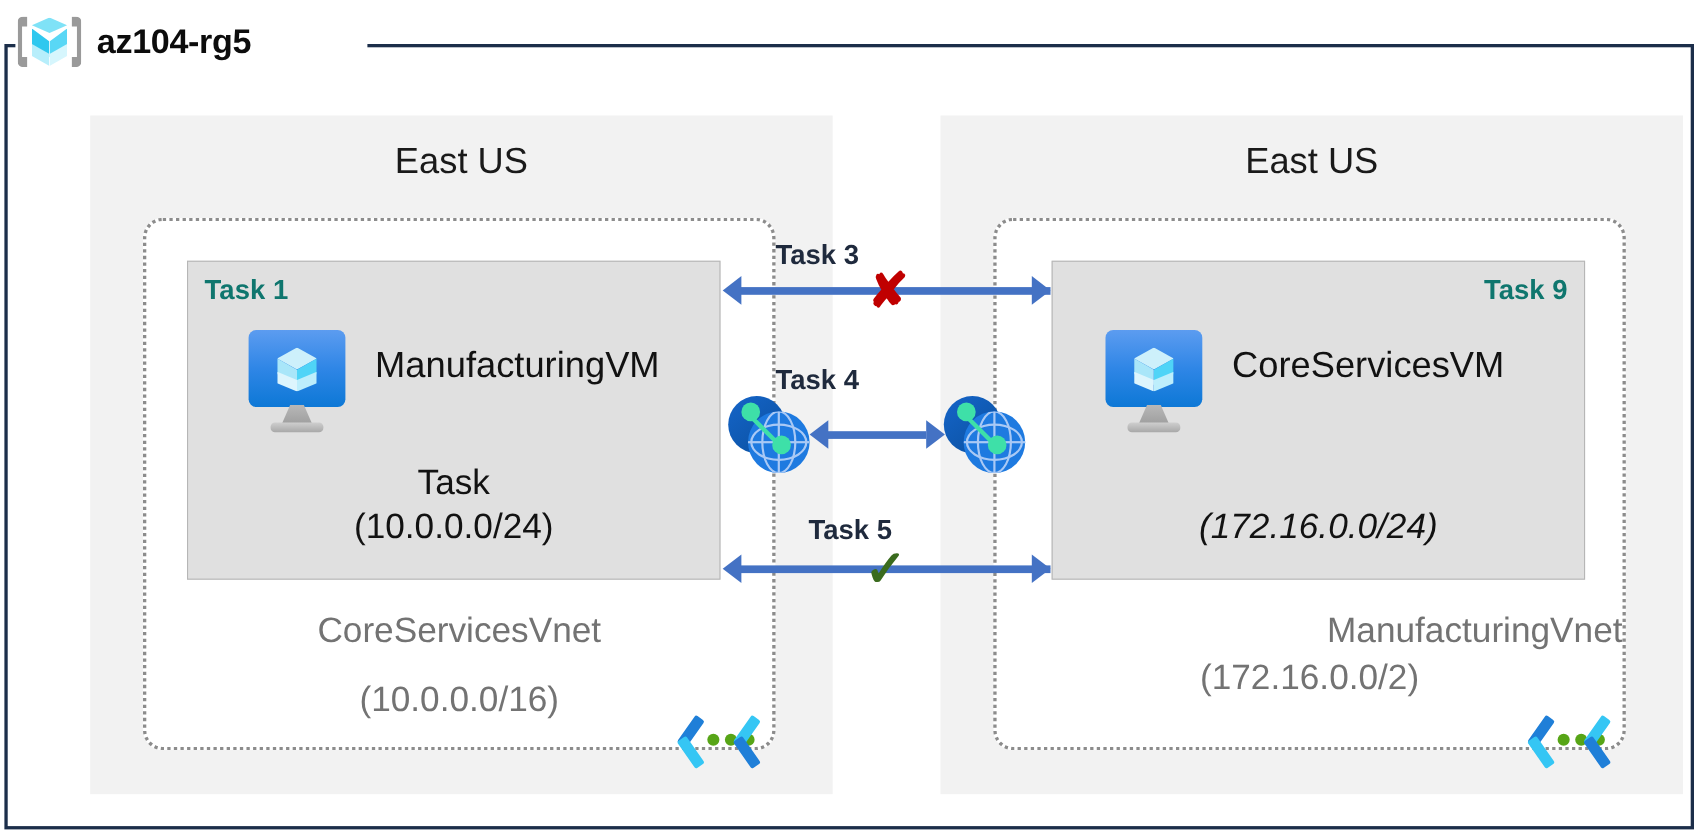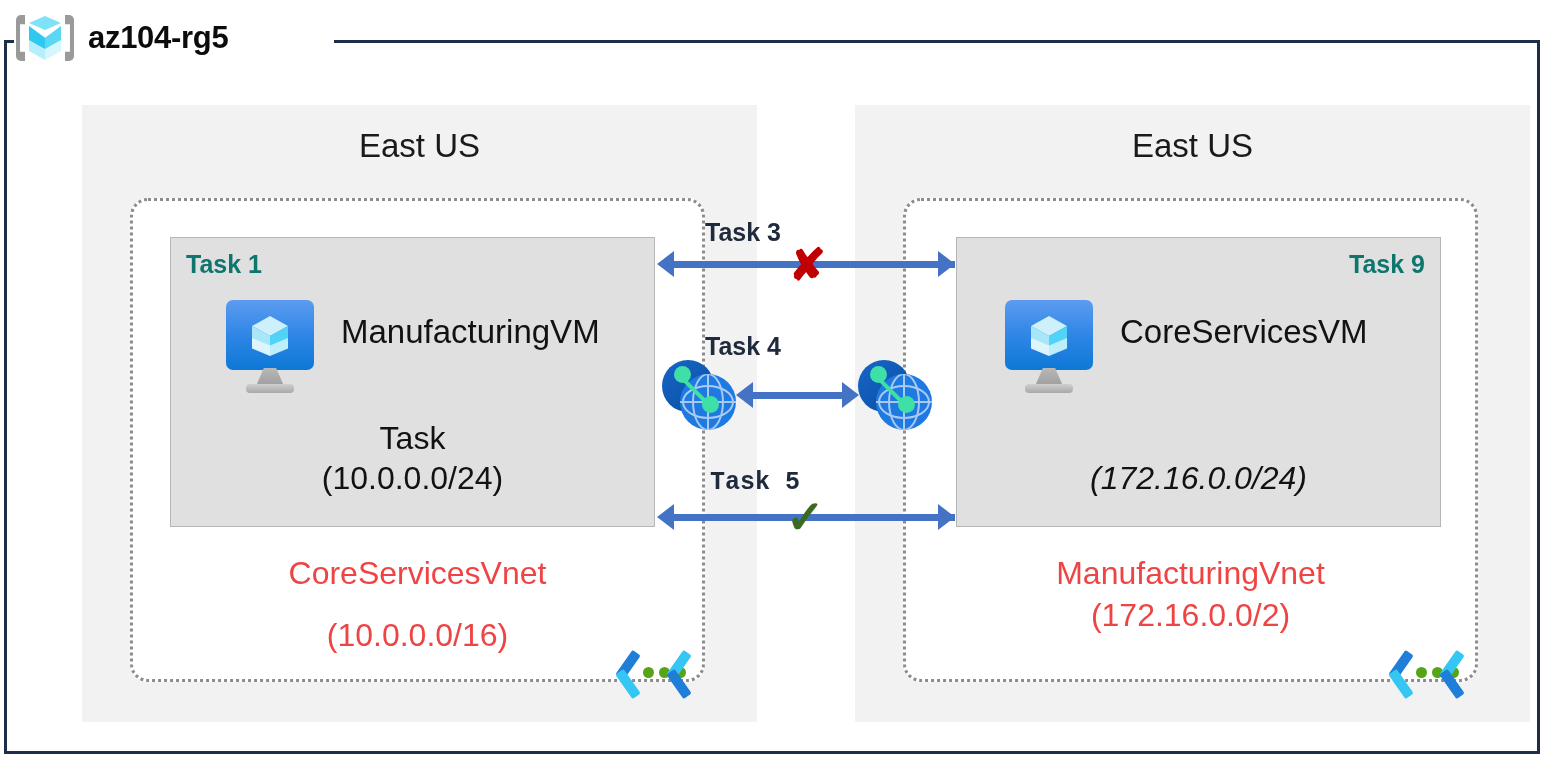--- a/index.html
+++ b/index.html
@@ -32,21 +32,21 @@
   .cube .br2{position:absolute;left:16px;top:24px;width:16px;height:20px;background:#d6f6fd;
              clip-path:polygon(0 45%,100% 0,100% 55%,0 100%);}
   .rg-title{font-size:31px;font-weight:bold;color:#0c0c0c;letter-spacing:-.3px;white-space:nowrap;}
 
   
   .region{position:absolute;background:#f2f2f2;}
   .region-label{position:absolute;width:100%;text-align:center;font-size:33px;color:#1a1a1a;}
 
   
   .vnet{position:absolute;background:#ffffff;border:3px dotted #8c8c8c;border-radius:18px;box-sizing:border-box;}
-  .vnet-name{position:absolute;width:100%;text-align:center;font-size:32px;color:#ef4444;line-height:1.28;}
+  .vnet-name{position:absolute;width:100%;text-align:center;font-size:32px;color:#737373;line-height:1.28;}
 
   
   .subnet{position:absolute;background:#e0e0e0;border:1px solid #b6b6b6;box-sizing:border-box;}
   .task-tag{position:absolute;font-size:25px;font-weight:bold;color:#0f766e;white-space:nowrap;}
   .subnet-name{position:absolute;width:100%;text-align:center;font-size:32px;color:#121212;line-height:1.3;}
 
   
   .vm{position:absolute;width:88px;height:96px;}
   .vm .screen{position:absolute;left:0;top:0;width:88px;height:70px;border-radius:7px;
               background:linear-gradient(180deg,#5c9cf0 0%,#2f86e6 50%,#0d78d6 100%);}
@@ -179,21 +179,21 @@
               <div class="lf2"></div>
               <div class="rt2"></div>
             </div>
           </div>
         <div class="stand"></div>
           <div class="base"></div>
       </div>
       <div class="vm-label" style="left:163px;top:75px;">CoreServicesVM</div>
       <div class="subnet-name" style="top:220px;font-style:italic;">(172.16.0.0/24)</div>
     </div>
-    <div class="vnet-name" style="top:352px;">ManufacturingVnet</div>
+    <div class="vnet-name" style="top:352px;text-align:right;">ManufacturingVnet</div>
     <div class="vnet-name" style="top:394px;">(172.16.0.0/2)</div>
   </div>
 
   <div class="vneticon" style="left:1390px;top:648px;">
     <div class="chev a" style="left:6px;top:2px;"></div>
     <div class="chev b" style="left:6px;top:21px;"></div>
     <div class="dot" style="left:26px;"></div>
     <div class="dot" style="left:42px;"></div>
     <div class="dot" style="left:58px;"></div>
     <div class="chev b" style="left:57px;top:2px;transform:rotate(35deg);"></div>
@@ -227,19 +227,19 @@
     <div class="back"></div>
     <div class="globe">
         <div class="m1"></div>
         <div class="m2"></div>
       </div>
     <div class="link"></div>
       <div class="n1"></div>
       <div class="n2"></div>
   </div>
 
-  <div class="task-mid" style="left:710px;top:468px;width:200px;font-family:Liberation Mono, monospace;">Task 5</div>
+  <div class="task-mid" style="left:735px;top:468px;width:200px;">Task 5</div>
   <div class="arrow" style="left:673px;top:514px;width:282px;"></div>
   <div class="ahead l" style="left:657px;top:504px;"></div>
   <div class="ahead r" style="left:938px;top:504px;"></div>
   <div class="mark-c" style="left:786px;top:494px;">✓</div>
 
 </div>
 
 </body></html>

